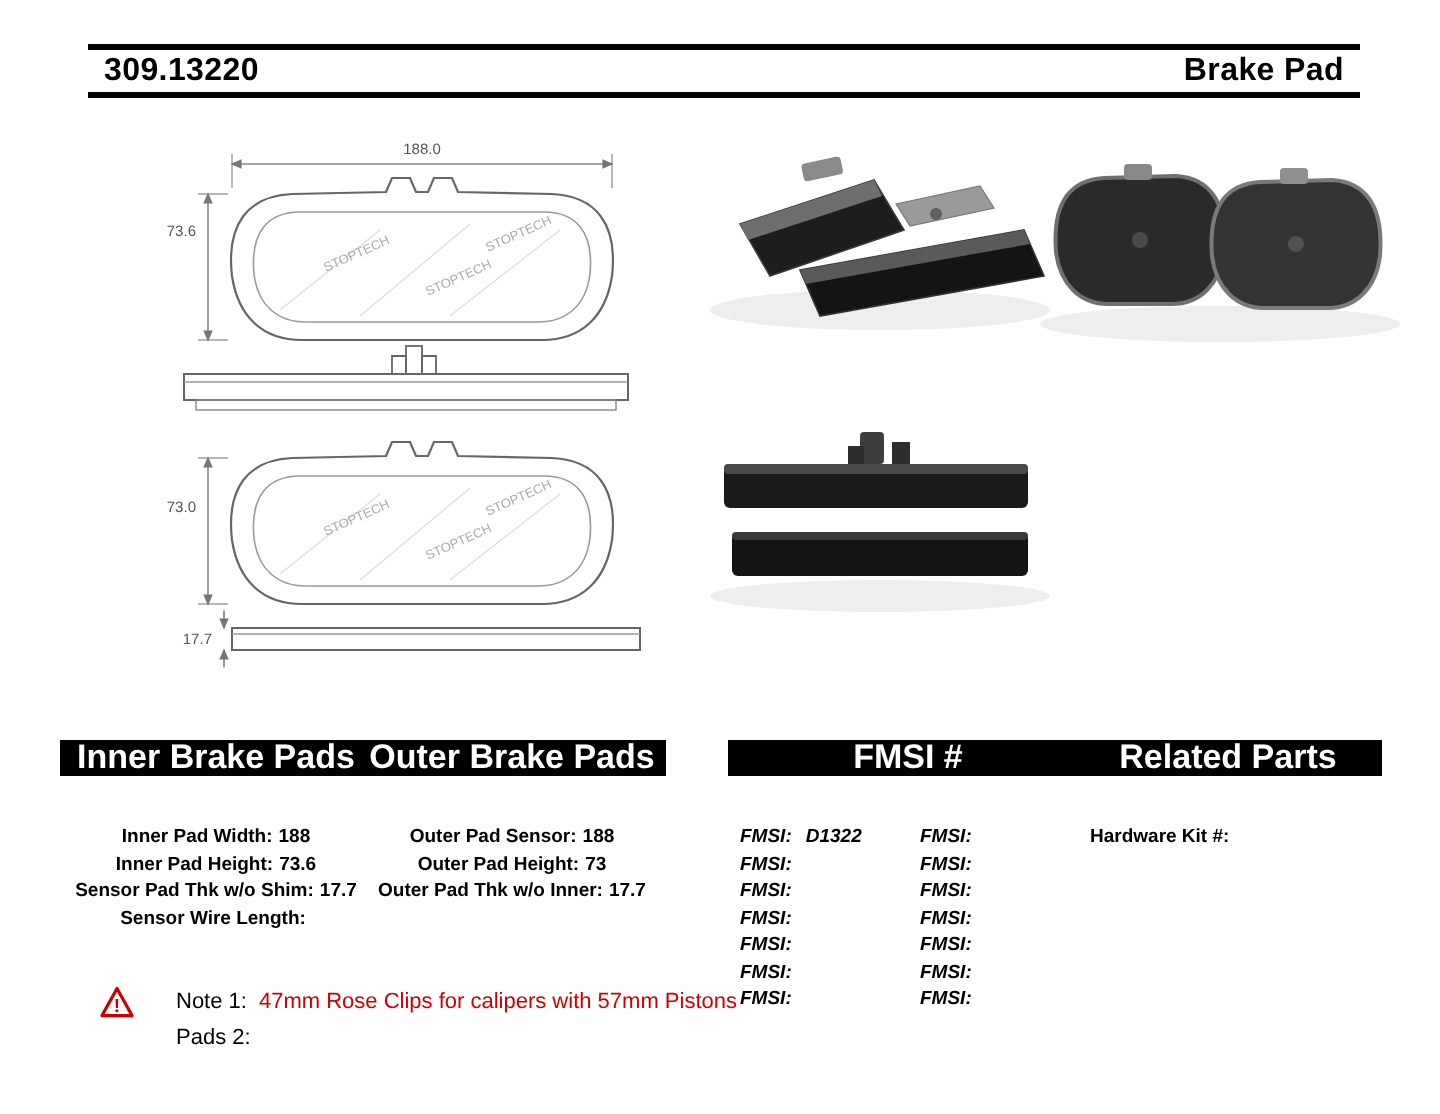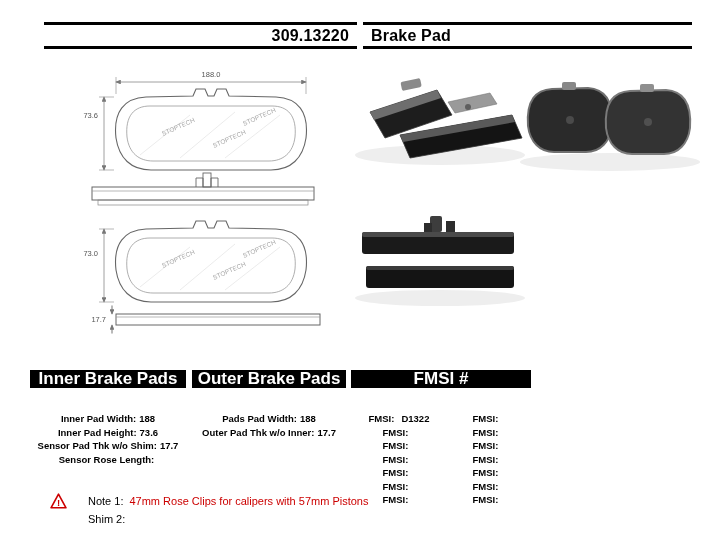--- a/index.html
+++ b/index.html
@@ -2,40 +2,40 @@
 <html><head>
 <meta charset="utf-8">
 <style>
   * { box-sizing: border-box; }
   html,body { margin:0; padding:0; background:#fff; }
   body { width:720px; height:557px; font-family:"Liberation Sans", sans-serif; color:#000; }
   .page { position:relative; width:720px; height:557px; background:#fff; overflow:hidden; }
 
   
   .hdr-seg { position:absolute; top:22px; height:27px; border-top:3px solid #000; border-bottom:3px solid #000; display:flex; align-items:center; }
-  .hdr-left  { left:44px;  width:313px; justify-content:flex-end; }
-  .hdr-right { left:363px; width:329px; }
+  .hdr-left  { left:44px;  width:313px; justify-content:flex-start; }
+  .hdr-right { left:351px; width:329px; justify-content:flex-end; }
   .hdr-text { font-size:16px; font-weight:bold; padding:0 8px; letter-spacing:0.2px; }
 
   
   .art { position:absolute; top:60px; left:0; width:720px; height:302px; }
 
   
   .col { position:absolute; top:370px; }
   .col-inner   { left:30px;  width:156px; }
-  .col-outer   { left:192px; width:154px; }
-  .col-fmsi    { left:351px; width:180px; }
+  .col-outer   { left:179px; width:154px; }
+  .col-fmsi    { left:364px; width:180px; }
   .col-related { left:537px; width:154px; }
   .col-header { background:#000; color:#fff; font-weight:bold; font-size:17px; text-align:center; height:18px; line-height:18px; }
   .col-body { padding-top:24px; }
   .spec-row { font-size:9.5px; font-weight:bold; line-height:13.5px; text-align:center; white-space:nowrap; }
   .spec-value { margin-left:3px; }
   .fmsi-body { display:flex; }
   .fmsi-subcol { width:50%; padding-left:6px; }
-  .fmsi-row { font-size:9.5px; font-weight:bold; line-height:13.5px; text-align:center; white-space:nowrap; }
+  .fmsi-row { font-size:9.5px; font-weight:bold; line-height:13.5px; text-align:left; white-space:nowrap;font-style:italic; }
   .fmsi-value { margin-left:7px; }
   .related-row { font-size:9.5px; font-weight:bold; line-height:13.5px; text-align:left; padding-left:8px; white-space:nowrap; }
 
   
   .notes { position:absolute; left:50px; top:492px; }
   .note-line { display:flex; align-items:center; height:18px; }
   .note-icon { width:18px; margin-right:20px; display:flex; align-items:center; }
   .note-label { font-size:11px; font-weight:normal; margin-right:6px; white-space:nowrap; }
   .note-text-red { font-size:11px; font-weight:normal; color:#cc0000; white-space:nowrap; }
   .note2-indent { margin-left:38px; }
@@ -152,28 +152,29 @@
       <rect x="366" y="206" width="148" height="4" rx="2" fill="#3a3a3a"></rect>
     </g>
   </svg>
 
   <div class="col col-inner">
     <div class="col-header">Inner Brake Pads Specs</div>
     <div class="col-body">
       <div class="spec-row"><span>Inner Pad Width:</span><span class="spec-value">188</span></div>
       <div class="spec-row"><span>Inner Pad Height:</span><span class="spec-value">73.6</span></div>
       <div class="spec-row"><span>Sensor Pad Thk w/o Shim:</span><span class="spec-value">17.7</span></div>
-      <div class="spec-row"><span>Sensor Rose Length:</span><span class="spec-value"></span></div>
+      <div class="spec-row"><span>Sensor Wire Length:</span><span class="spec-value"></span></div>
     </div>
   </div>
 
   <div class="col col-outer">
     <div class="col-header">Outer Brake Pads Specs</div>
     <div class="col-body">
-      <div class="spec-row"><span>Pads Pad Width:</span><span class="spec-value">188</span></div>
+      <div class="spec-row"><span>Outer Pad Sensor:</span><span class="spec-value">188</span></div>
+      <div class="spec-row"><span>Outer Pad Height:</span><span class="spec-value">73</span></div>
       <div class="spec-row"><span>Outer Pad Thk w/o Inner:</span><span class="spec-value">17.7</span></div>
     </div>
   </div>
 
   <div class="col col-fmsi">
     <div class="col-header">FMSI #</div>
     <div class="col-body fmsi-body">
       <div class="fmsi-subcol">
         <div class="fmsi-row"><span>FMSI:</span><span class="fmsi-value">D1322</span></div>
         <div class="fmsi-row"><span>FMSI:</span><span class="fmsi-value"></span></div>
@@ -188,31 +189,37 @@
         <div class="fmsi-row"><span>FMSI:</span><span class="fmsi-value"></span></div>
         <div class="fmsi-row"><span>FMSI:</span><span class="fmsi-value"></span></div>
         <div class="fmsi-row"><span>FMSI:</span><span class="fmsi-value"></span></div>
         <div class="fmsi-row"><span>FMSI:</span><span class="fmsi-value"></span></div>
         <div class="fmsi-row"><span>FMSI:</span><span class="fmsi-value"></span></div>
         <div class="fmsi-row"><span>FMSI:</span><span class="fmsi-value"></span></div>
       </div>
     </div>
   </div>
 
+  <div class="col col-related">
+    <div class="col-header">Related Parts</div>
+    <div class="col-body">
+      <div class="related-row"><span>Hardware Kit #:</span><span class="spec-value"></span></div>
+    </div>
+  </div>
 
   <div class="notes">
     <div class="note-line">
       <span class="note-icon">
         <svg width="17" height="16" viewBox="0 0 17 16">
           <path d="M8.5,1.2 L16,14.8 L1,14.8 Z" fill="#fff" stroke="#cc0000" stroke-width="1.6" stroke-linejoin="round"></path>
           <text x="8.5" y="13" text-anchor="middle" font-size="9.5" font-weight="bold" fill="#cc0000" font-family="Liberation Sans, sans-serif">!</text>
         </svg>
       </span>
       <span class="note-label">Note 1:</span>
       <span class="note-text-red">47mm Rose Clips for calipers with 57mm Pistons</span>
     </div>
     <div class="note-line note2-indent">
-      <span class="note-label">Shim 2:</span>
+      <span class="note-label">Pads 2:</span>
       <span class="note-text-red"></span>
     </div>
   </div>
 
 </div>
 
 </body></html>

